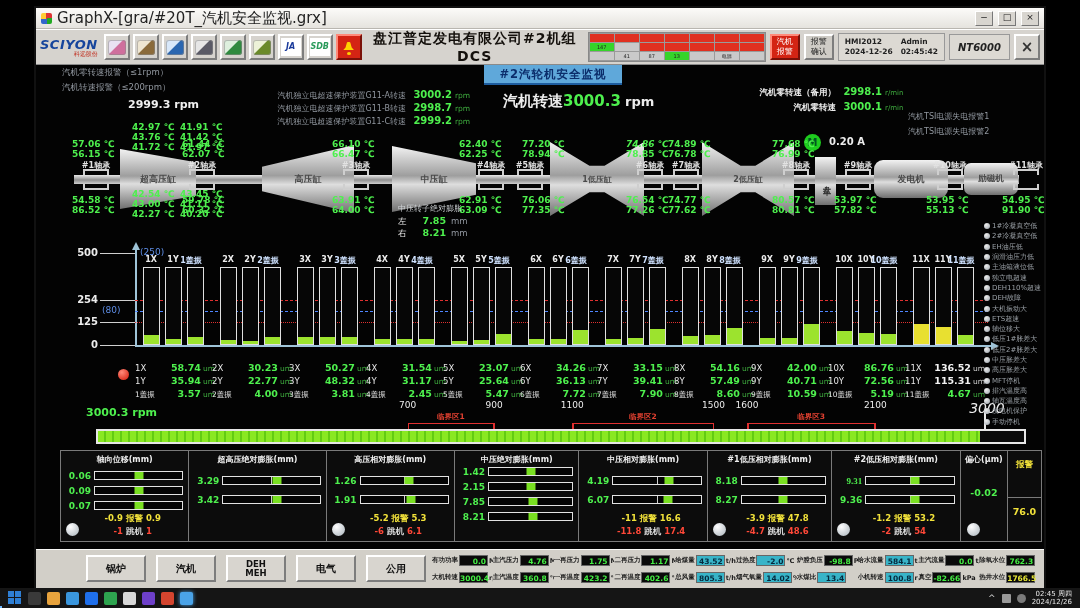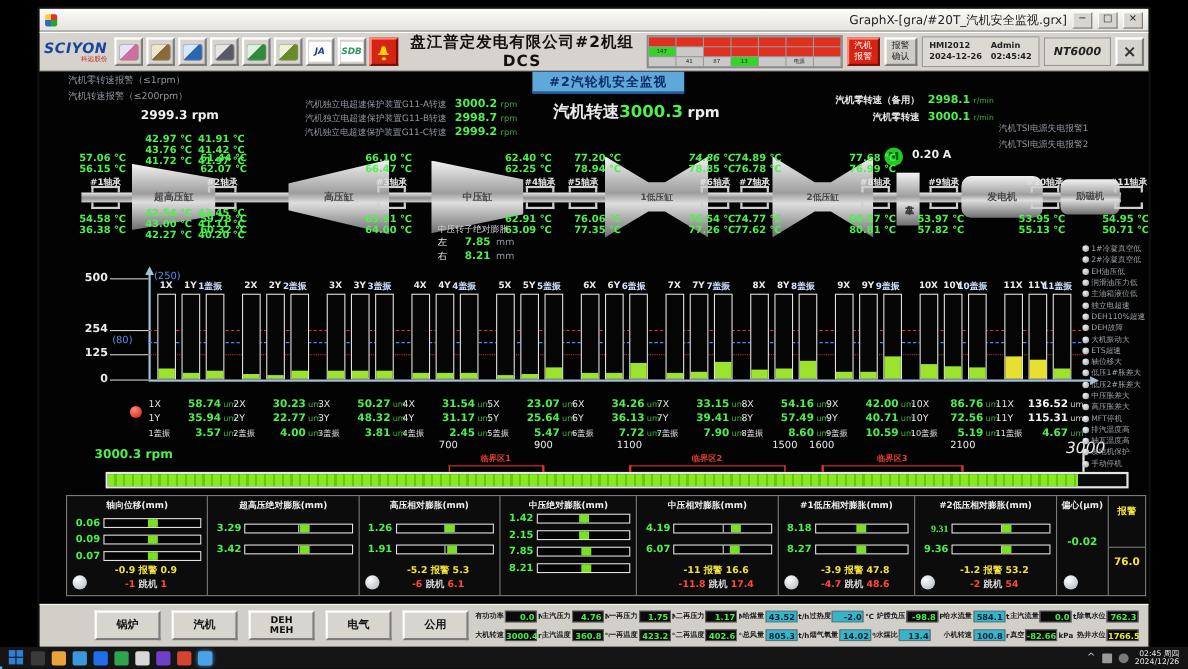--- a/index.html
+++ b/index.html
@@ -4,21 +4,21 @@
 <style>
   html,body{margin:0;padding:0;background:#000;width:1080px;height:608px;overflow:hidden;
     font-family:"DejaVu Sans","Liberation Sans",sans-serif;-webkit-font-smoothing:antialiased;}
   .screen{position:absolute;left:36px;top:8px;width:1008px;height:580px;background:#030303;
     display:flex;flex-direction:column;box-shadow:0 0 0 2px #111;}
   
   .titlebar{flex:0 0 20px;background:linear-gradient(#fcfbf9,#e5e3de);display:flex;align-items:center;
     padding:0 5px;gap:5px;border-bottom:1px solid #b9b6b0;}
   .appicon{width:11px;height:11px;border-radius:2px;
     background:conic-gradient(#d33 0 25%,#2a2 25% 50%,#36c 50% 75%,#fc3 75%);}
-  .ttext{flex:1;font-size:11px;color:#222;text-align:right;}
+  .ttext{flex:1;font-size:15px;color:#222;}
   .wb{width:16px;height:13px;background:#d8d5cf;border:1px solid;border-color:#fff #777 #777 #fff;
     font-size:9px;line-height:11px;text-align:center;color:#222;cursor:default;}
   
   .toolbar{flex:0 0 34px;background:#d6d3ce;border-top:1px solid #fff;border-bottom:1px solid #8a8a8a;
     display:flex;align-items:center;padding:0 4px;gap:4px;}
   .brand{line-height:1;margin-right:2px;}
   .brand .b1{font-size:13px;font-weight:bold;font-style:italic;color:#16459c;letter-spacing:.5px;}
   .brand .b2{font-size:6px;color:#c02a1a;text-align:right;}
   #ticons{display:flex;gap:3px;}
   .tibtn{width:26px;height:26px;background:#d6d3ce;border:2px solid;border-color:#fff #7d7d7d #7d7d7d #fff;
@@ -216,21 +216,21 @@
             <div style="font-size: 8.5px; font-weight: bold; color: rgb(74, 74, 74);">励磁机</div>
           </div>
           <div style="position: absolute; left: 768px; top: 69px; width: 17px; height: 17px; border-radius: 50%; background: rgb(30, 203, 30); color: rgb(0, 85, 34); font-size: 10px; font-weight: bold; text-align: center; line-height: 17px;">M</div>
           <div style="position: absolute; left: 793px; top: 71px; font-size: 10px; font-weight: bold; color: rgb(236, 236, 236);">0.20 A</div>
           <div style="position: absolute; left: 36px; top: 95px; width: 48px; text-align: center; font-size: 8px; font-weight: bold; color: rgb(226, 226, 226);">#1轴承</div>
           <div style="position: absolute; left: 47px; top: 104px; width: 26px; height: 6px; border-top: 2px solid rgb(207, 207, 207); border-right: 2px solid rgb(207, 207, 207); border-left: 2px solid rgb(207, 207, 207); border-image: initial; border-bottom: none; box-sizing: border-box;"></div>
           <div style="position: absolute; left: 47px; top: 119px; width: 26px; height: 6px; border-right: 2px solid rgb(207, 207, 207); border-bottom: 2px solid rgb(207, 207, 207); border-left: 2px solid rgb(207, 207, 207); border-image: initial; border-top: none; box-sizing: border-box;"></div>
           <div style="position: absolute; left: 36px; top: 74px; width: 56px; font-size: 9px; color: rgb(78, 240, 78); font-weight: bold;">57.06 ℃</div>
           <div style="position: absolute; left: 36px; top: 84px; width: 56px; font-size: 9px; color: rgb(78, 240, 78); font-weight: bold;">56.15 ℃</div>
           <div style="position: absolute; left: 36px; top: 130px; width: 56px; font-size: 9px; color: rgb(78, 240, 78); font-weight: bold;">54.58 ℃</div>
-          <div style="position: absolute; left: 36px; top: 140px; width: 56px; font-size: 9px; color: rgb(78, 240, 78); font-weight: bold;">36.38 ℃</div>
+          <div style="position: absolute; left: 36px; top: 140px; width: 56px; font-size: 9px; color: rgb(78, 240, 78); font-weight: bold;">86.52 ℃</div>
           <div style="position: absolute; left: 142px; top: 95px; width: 48px; text-align: center; font-size: 8px; font-weight: bold; color: rgb(226, 226, 226);">#2轴承</div>
           <div style="position: absolute; left: 153px; top: 104px; width: 26px; height: 6px; border-top: 2px solid rgb(207, 207, 207); border-right: 2px solid rgb(207, 207, 207); border-left: 2px solid rgb(207, 207, 207); border-image: initial; border-bottom: none; box-sizing: border-box;"></div>
           <div style="position: absolute; left: 153px; top: 119px; width: 26px; height: 6px; border-right: 2px solid rgb(207, 207, 207); border-bottom: 2px solid rgb(207, 207, 207); border-left: 2px solid rgb(207, 207, 207); border-image: initial; border-top: none; box-sizing: border-box;"></div>
           <div style="position: absolute; left: 146px; top: 74px; width: 56px; font-size: 9px; color: rgb(78, 240, 78); font-weight: bold;">61.44 ℃</div>
           <div style="position: absolute; left: 146px; top: 84px; width: 56px; font-size: 9px; color: rgb(78, 240, 78); font-weight: bold;">62.07 ℃</div>
           <div style="position: absolute; left: 146px; top: 130px; width: 56px; font-size: 9px; color: rgb(78, 240, 78); font-weight: bold;">59.78 ℃</div>
           <div style="position: absolute; left: 146px; top: 140px; width: 56px; font-size: 9px; color: rgb(78, 240, 78); font-weight: bold;">60.32 ℃</div>
           <div style="position: absolute; left: 296px; top: 95px; width: 48px; text-align: center; font-size: 8px; font-weight: bold; color: rgb(226, 226, 226);">#3轴承</div>
           <div style="position: absolute; left: 307px; top: 104px; width: 26px; height: 6px; border-top: 2px solid rgb(207, 207, 207); border-right: 2px solid rgb(207, 207, 207); border-left: 2px solid rgb(207, 207, 207); border-image: initial; border-bottom: none; box-sizing: border-box;"></div>
           <div style="position: absolute; left: 307px; top: 119px; width: 26px; height: 6px; border-right: 2px solid rgb(207, 207, 207); border-bottom: 2px solid rgb(207, 207, 207); border-left: 2px solid rgb(207, 207, 207); border-image: initial; border-top: none; box-sizing: border-box;"></div>
@@ -280,21 +280,21 @@
           <div style="position: absolute; left: 798px; top: 140px; width: 56px; font-size: 9px; color: rgb(78, 240, 78); font-weight: bold;">57.82 ℃</div>
           <div style="position: absolute; left: 890px; top: 95px; width: 48px; text-align: center; font-size: 8px; font-weight: bold; color: rgb(226, 226, 226);">#10轴承</div>
           <div style="position: absolute; left: 901px; top: 104px; width: 26px; height: 6px; border-top: 2px solid rgb(207, 207, 207); border-right: 2px solid rgb(207, 207, 207); border-left: 2px solid rgb(207, 207, 207); border-image: initial; border-bottom: none; box-sizing: border-box;"></div>
           <div style="position: absolute; left: 901px; top: 119px; width: 26px; height: 6px; border-right: 2px solid rgb(207, 207, 207); border-bottom: 2px solid rgb(207, 207, 207); border-left: 2px solid rgb(207, 207, 207); border-image: initial; border-top: none; box-sizing: border-box;"></div>
           <div style="position: absolute; left: 890px; top: 130px; width: 56px; font-size: 9px; color: rgb(78, 240, 78); font-weight: bold;">53.95 ℃</div>
           <div style="position: absolute; left: 890px; top: 140px; width: 56px; font-size: 9px; color: rgb(78, 240, 78); font-weight: bold;">55.13 ℃</div>
           <div style="position: absolute; left: 966px; top: 95px; width: 48px; text-align: center; font-size: 8px; font-weight: bold; color: rgb(226, 226, 226);">#11轴承</div>
           <div style="position: absolute; left: 977px; top: 104px; width: 26px; height: 6px; border-top: 2px solid rgb(207, 207, 207); border-right: 2px solid rgb(207, 207, 207); border-left: 2px solid rgb(207, 207, 207); border-image: initial; border-bottom: none; box-sizing: border-box;"></div>
           <div style="position: absolute; left: 977px; top: 119px; width: 26px; height: 6px; border-right: 2px solid rgb(207, 207, 207); border-bottom: 2px solid rgb(207, 207, 207); border-left: 2px solid rgb(207, 207, 207); border-image: initial; border-top: none; box-sizing: border-box;"></div>
           <div style="position: absolute; left: 966px; top: 130px; width: 56px; font-size: 9px; color: rgb(78, 240, 78); font-weight: bold;">54.95 ℃</div>
-          <div style="position: absolute; left: 966px; top: 140px; width: 56px; font-size: 9px; color: rgb(78, 240, 78); font-weight: bold;">50.71 ℃</div>
+          <div style="position: absolute; left: 966px; top: 140px; width: 56px; font-size: 9px; color: rgb(78, 240, 78); font-weight: bold;">91.90 ℃</div>
           <div style="position: absolute; left: 96px; top: 57px; font-size: 9px; color: rgb(78, 240, 78); font-weight: bold;">42.97 ℃</div>
           <div style="position: absolute; left: 96px; top: 67px; font-size: 9px; color: rgb(78, 240, 78); font-weight: bold;">43.76 ℃</div>
           <div style="position: absolute; left: 96px; top: 77px; font-size: 9px; color: rgb(78, 240, 78); font-weight: bold;">41.72 ℃</div>
           <div style="position: absolute; left: 144px; top: 57px; font-size: 9px; color: rgb(78, 240, 78); font-weight: bold;">41.91 ℃</div>
           <div style="position: absolute; left: 144px; top: 67px; font-size: 9px; color: rgb(78, 240, 78); font-weight: bold;">41.42 ℃</div>
           <div style="position: absolute; left: 144px; top: 77px; font-size: 9px; color: rgb(78, 240, 78); font-weight: bold;">41.97 ℃</div>
           <div style="position: absolute; left: 96px; top: 124px; font-size: 9px; color: rgb(78, 240, 78); font-weight: bold;">42.54 ℃</div>
           <div style="position: absolute; left: 96px; top: 134px; font-size: 9px; color: rgb(78, 240, 78); font-weight: bold;">43.00 ℃</div>
           <div style="position: absolute; left: 96px; top: 144px; font-size: 9px; color: rgb(78, 240, 78); font-weight: bold;">42.27 ℃</div>
           <div style="position: absolute; left: 144px; top: 124px; font-size: 9px; color: rgb(78, 240, 78); font-weight: bold;">43.45 ℃</div>

